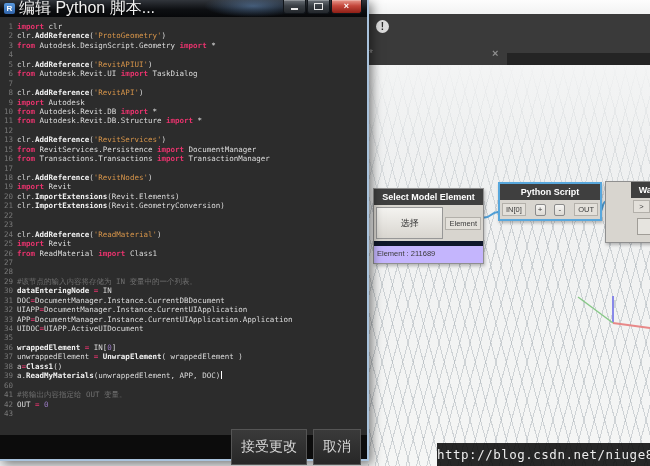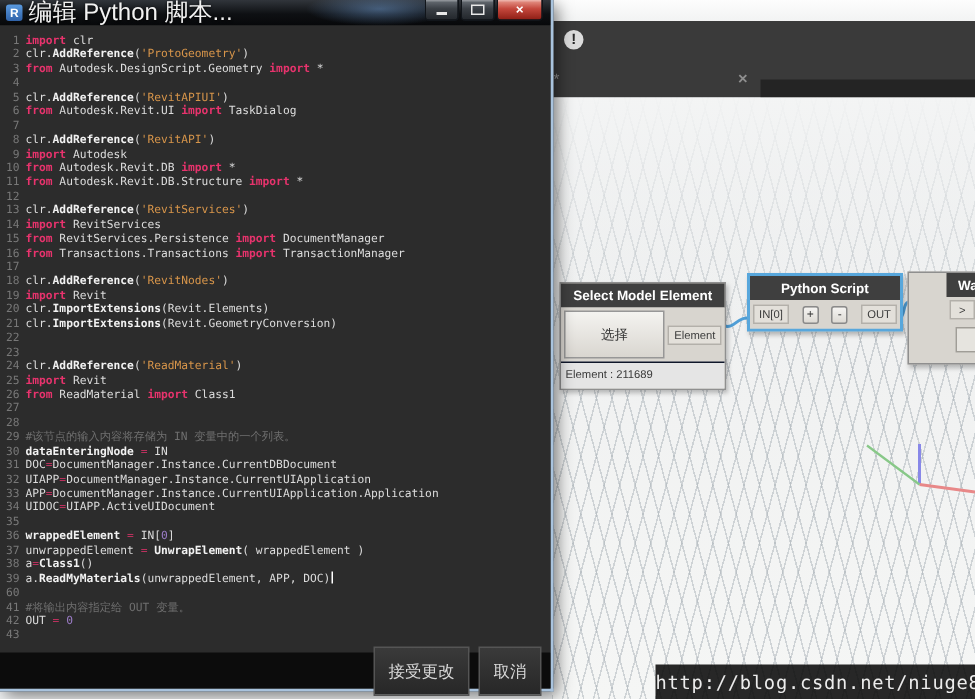--- a/index.html
+++ b/index.html
@@ -33,21 +33,21 @@
   .node{position:absolute;z-index:2;background:#d8d5cf;border:1px solid #8f8f8f;
         box-shadow:1px 2px 3px rgba(0,0,0,.25);font-family:"Liberation Sans",sans-serif;}
   .node-header{background:#3f3f3f;color:#fff;font-weight:bold;font-size:9px;line-height:16px;
                text-align:center;white-space:nowrap;}
   .node-body{display:flex;align-items:center;padding:2px;gap:2px;background:#d8d5cf;}
   .port{background:#e3e0da;border:1px solid #b3b0aa;color:#3c3c3c;font-size:7.5px;
         padding:1px 3px;white-space:nowrap;}
   .node-select{left:5px;top:123px;width:109px;}
   .sel-btn{flex:1;font-size:9px;color:#333;background:linear-gradient(#f4f3f0,#d9d6d0);
            border:1px solid #979797;height:32px;padding:0;font-family:"Liberation Sans",sans-serif;}
-  .node-preview{background:#e5e5e5;border-top:1px solid #0f172a;color:#3a3a3a;font-size:7.5px;
+  .node-preview{background:#c4b5fd;border-top:5px solid #0f172a;color:#3a3a3a;font-size:7.5px;
                 padding:3px 3px 5px 3px;}
   .node-python{left:130px;top:117px;width:100px;border:2px solid #58a7dc;}
   .mini-btn{width:11px;height:12px;padding:0;font-size:8px;line-height:9px;color:#333;
             background:linear-gradient(#f5f4f2,#dddad4);border:1px solid #8a8a8a;border-radius:2px;
             font-family:"Liberation Sans",sans-serif;}
   .py-body{justify-content:space-between;padding:3px 2px;}
   .node-watch{left:237px;top:116px;width:42px;padding-left:25px;}
   .watch-body{display:flex;justify-content:space-between;padding:2px;}
   .watch-port{width:9px;text-align:center;}
   .watch-value{width:28px;height:15px;margin:3px auto 7px auto;background:#e6e4df;
@@ -88,21 +88,21 @@
   .t-n{color:#9b7cc6;}
   .t-b{color:#f2f2f2;font-weight:bold;}
   .t-p{color:#dcdcdc;}
   .t-o{color:#e8336d;}
   .caret{display:inline-block;width:1px;height:8px;background:#fff;vertical-align:-1px;margin-left:1px;}
 
   .efooter{position:absolute;left:0;right:0;bottom:0;height:24px;background:#0c0c0c;
            display:flex;justify-content:flex-end;align-items:center;gap:6px;padding-right:6px;
            box-sizing:border-box;}
   .fbtn{background:linear-gradient(#3a3a3a,#272727);border:1px solid #555;color:#d8d8d8;
-        font-size:11px;padding:8px 9px;font-family:"Liberation Sans",sans-serif;}
+        font-size:14px;padding:8px 9px;font-family:"Liberation Sans",sans-serif;}
 </style>
 </head>
 <body>
 
 <div class="stage">
 
   <div class="dyn-top-white"></div>
 
   <div class="dyn-header">
     <div class="info-badge">!</div>
@@ -178,21 +178,20 @@
         <div class="cl"><span class="ln">4</span><span></span></div>
         <div class="cl"><span class="ln">5</span><span><span class="t-p">clr.</span><span class="t-b">AddReference</span><span class="t-p">(</span><span class="t-s">'RevitAPIUI'</span><span class="t-p">)</span></span></div>
         <div class="cl"><span class="ln">6</span><span><span class="t-k">from</span><span class="t-p"> Autodesk.Revit.UI </span><span class="t-k">import</span><span class="t-p"> TaskDialog</span></span></div>
         <div class="cl"><span class="ln">7</span><span></span></div>
         <div class="cl"><span class="ln">8</span><span><span class="t-p">clr.</span><span class="t-b">AddReference</span><span class="t-p">(</span><span class="t-s">'RevitAPI'</span><span class="t-p">)</span></span></div>
         <div class="cl"><span class="ln">9</span><span><span class="t-k">import</span><span class="t-p"> Autodesk</span></span></div>
         <div class="cl"><span class="ln">10</span><span><span class="t-k">from</span><span class="t-p"> Autodesk.Revit.DB </span><span class="t-k">import</span><span class="t-p"> *</span></span></div>
         <div class="cl"><span class="ln">11</span><span><span class="t-k">from</span><span class="t-p"> Autodesk.Revit.DB.Structure </span><span class="t-k">import</span><span class="t-p"> *</span></span></div>
         <div class="cl"><span class="ln">12</span><span></span></div>
         <div class="cl"><span class="ln">13</span><span><span class="t-p">clr.</span><span class="t-b">AddReference</span><span class="t-p">(</span><span class="t-s">'RevitServices'</span><span class="t-p">)</span></span></div>
-        <div class="cl"><span class="ln">14</span><span><span class="t-k">import</span><span class="t-p"> RevitServices</span></span></div>
         <div class="cl"><span class="ln">15</span><span><span class="t-k">from</span><span class="t-p"> RevitServices.Persistence </span><span class="t-k">import</span><span class="t-p"> DocumentManager</span></span></div>
         <div class="cl"><span class="ln">16</span><span><span class="t-k">from</span><span class="t-p"> Transactions.Transactions </span><span class="t-k">import</span><span class="t-p"> TransactionManager</span></span></div>
         <div class="cl"><span class="ln">17</span><span></span></div>
         <div class="cl"><span class="ln">18</span><span><span class="t-p">clr.</span><span class="t-b">AddReference</span><span class="t-p">(</span><span class="t-s">'RevitNodes'</span><span class="t-p">)</span></span></div>
         <div class="cl"><span class="ln">19</span><span><span class="t-k">import</span><span class="t-p"> Revit</span></span></div>
         <div class="cl"><span class="ln">20</span><span><span class="t-p">clr.</span><span class="t-b">ImportExtensions</span><span class="t-p">(Revit.Elements)</span></span></div>
         <div class="cl"><span class="ln">21</span><span><span class="t-p">clr.</span><span class="t-b">ImportExtensions</span><span class="t-p">(Revit.GeometryConversion)</span></span></div>
         <div class="cl"><span class="ln">22</span><span></span></div>
         <div class="cl"><span class="ln">23</span><span></span></div>
         <div class="cl"><span class="ln">24</span><span><span class="t-p">clr.</span><span class="t-b">AddReference</span><span class="t-p">(</span><span class="t-s">'ReadMaterial'</span><span class="t-p">)</span></span></div>

